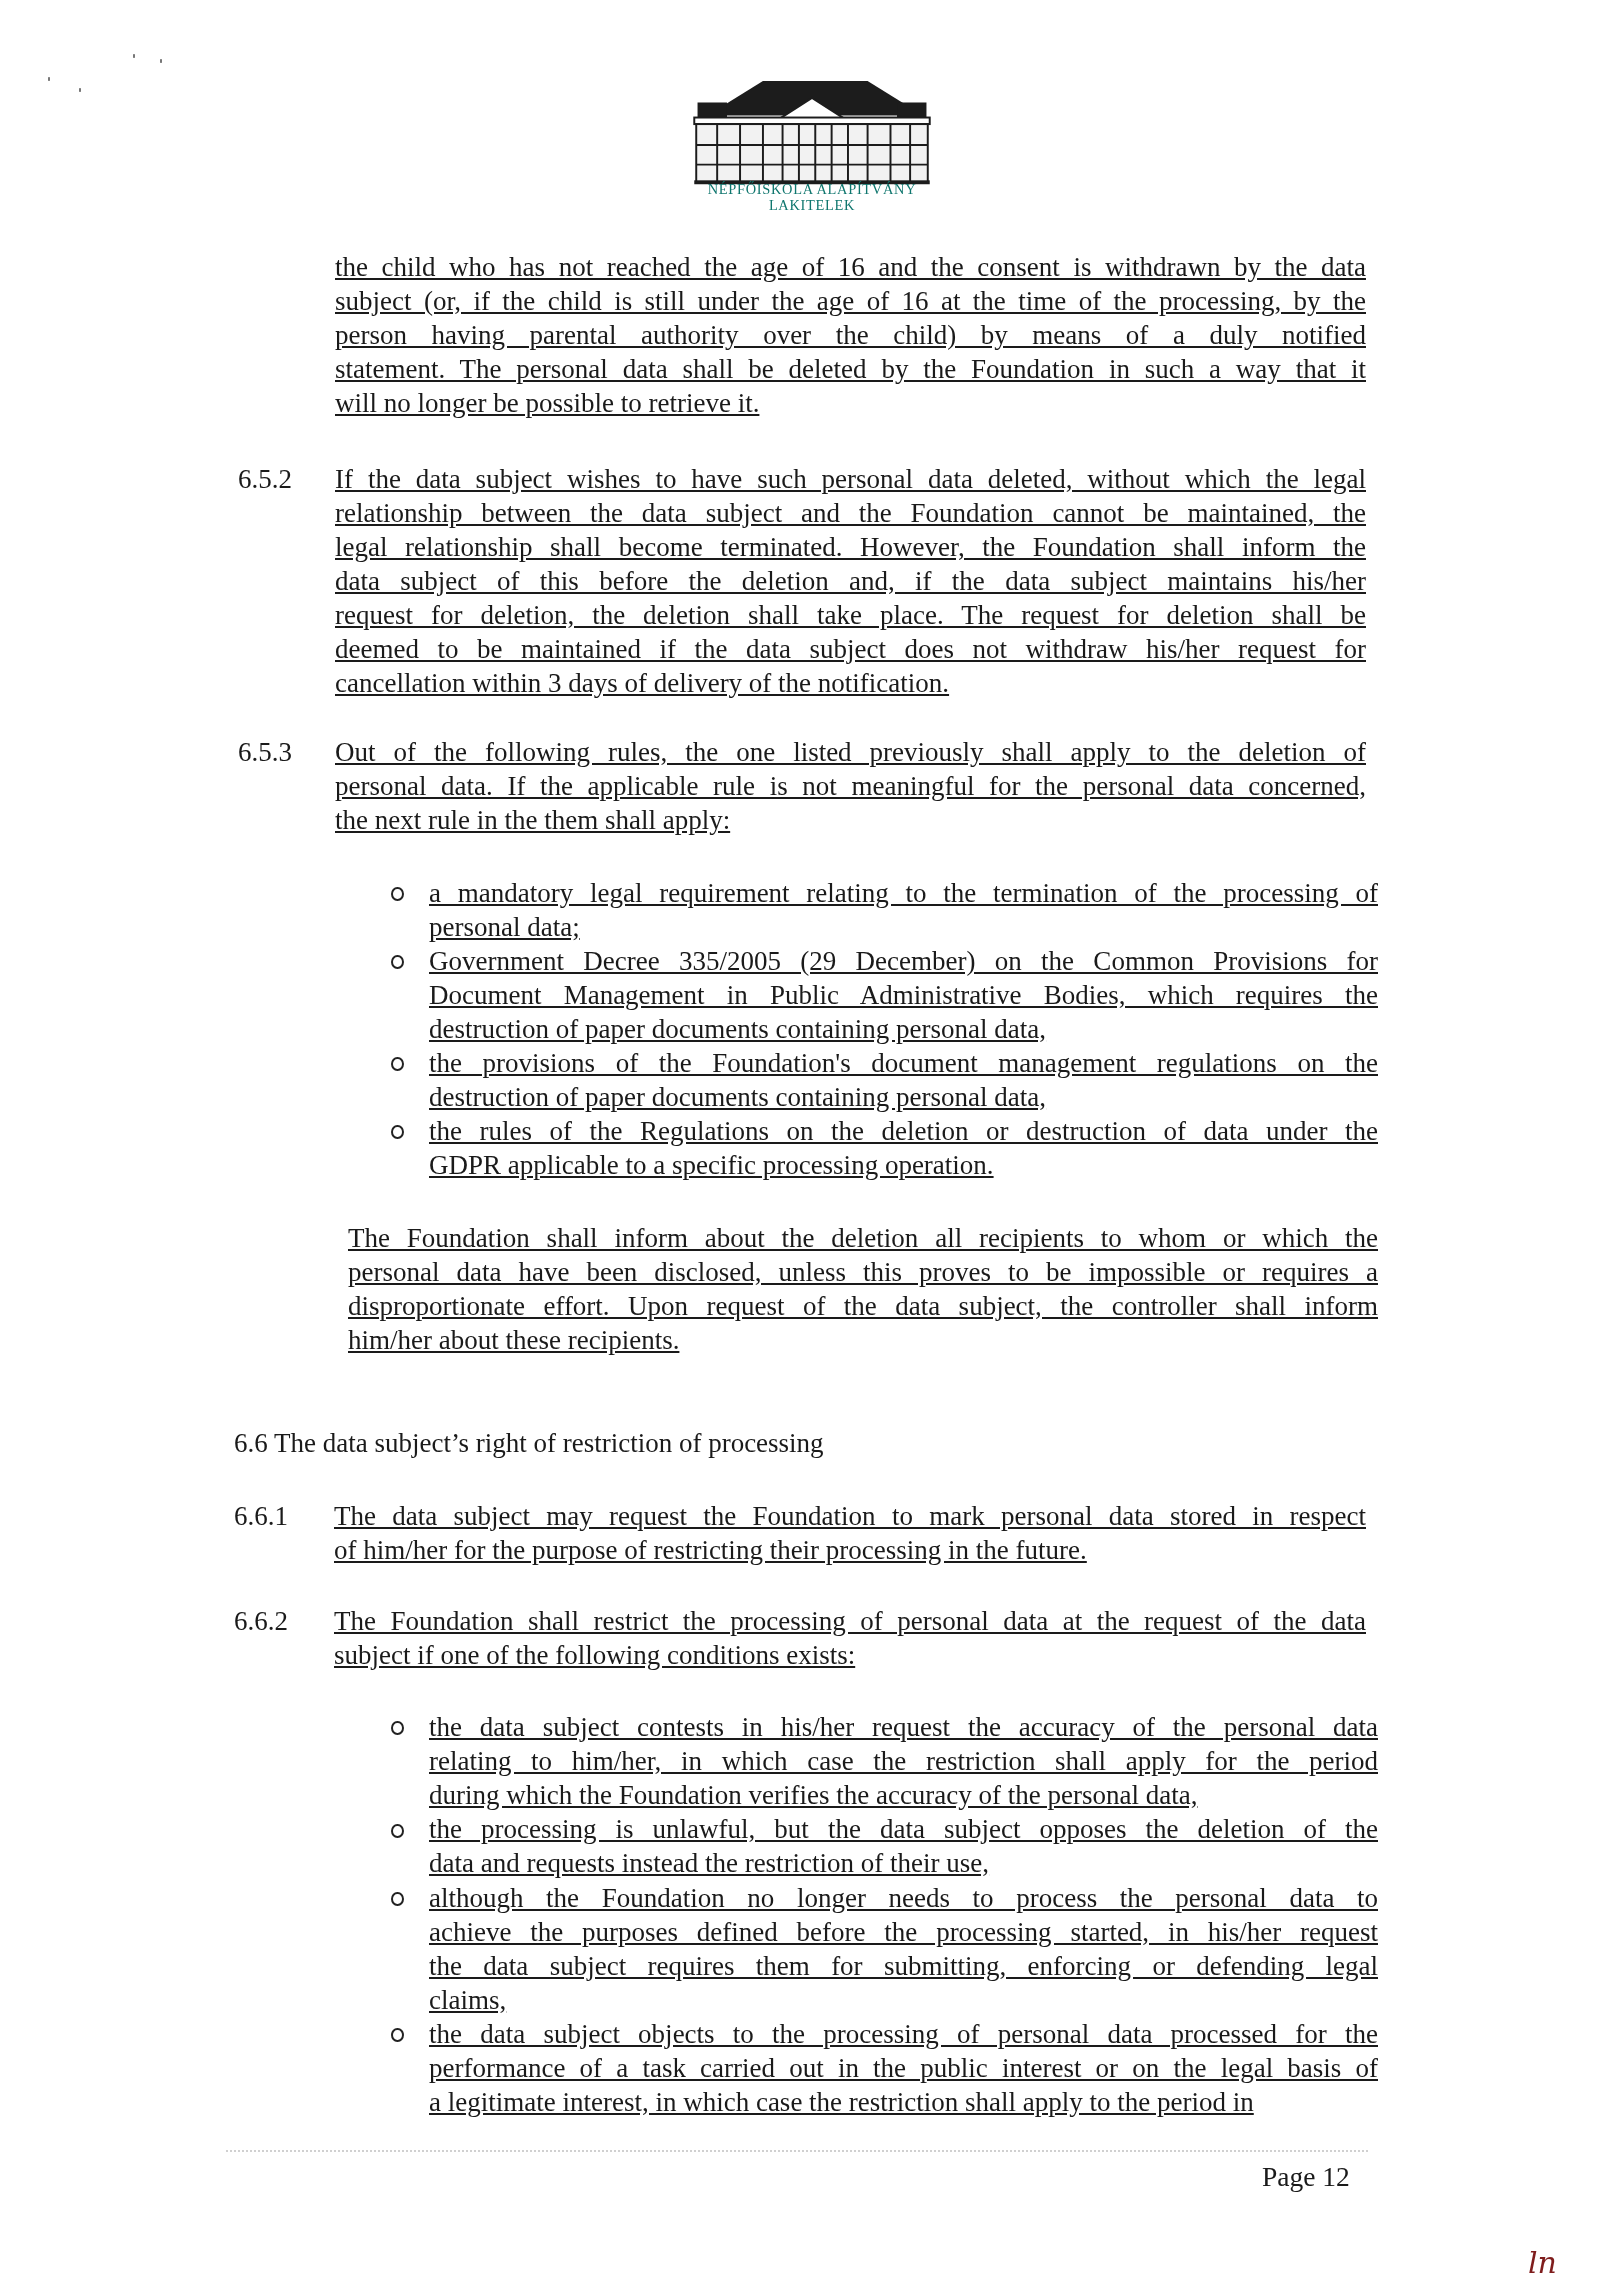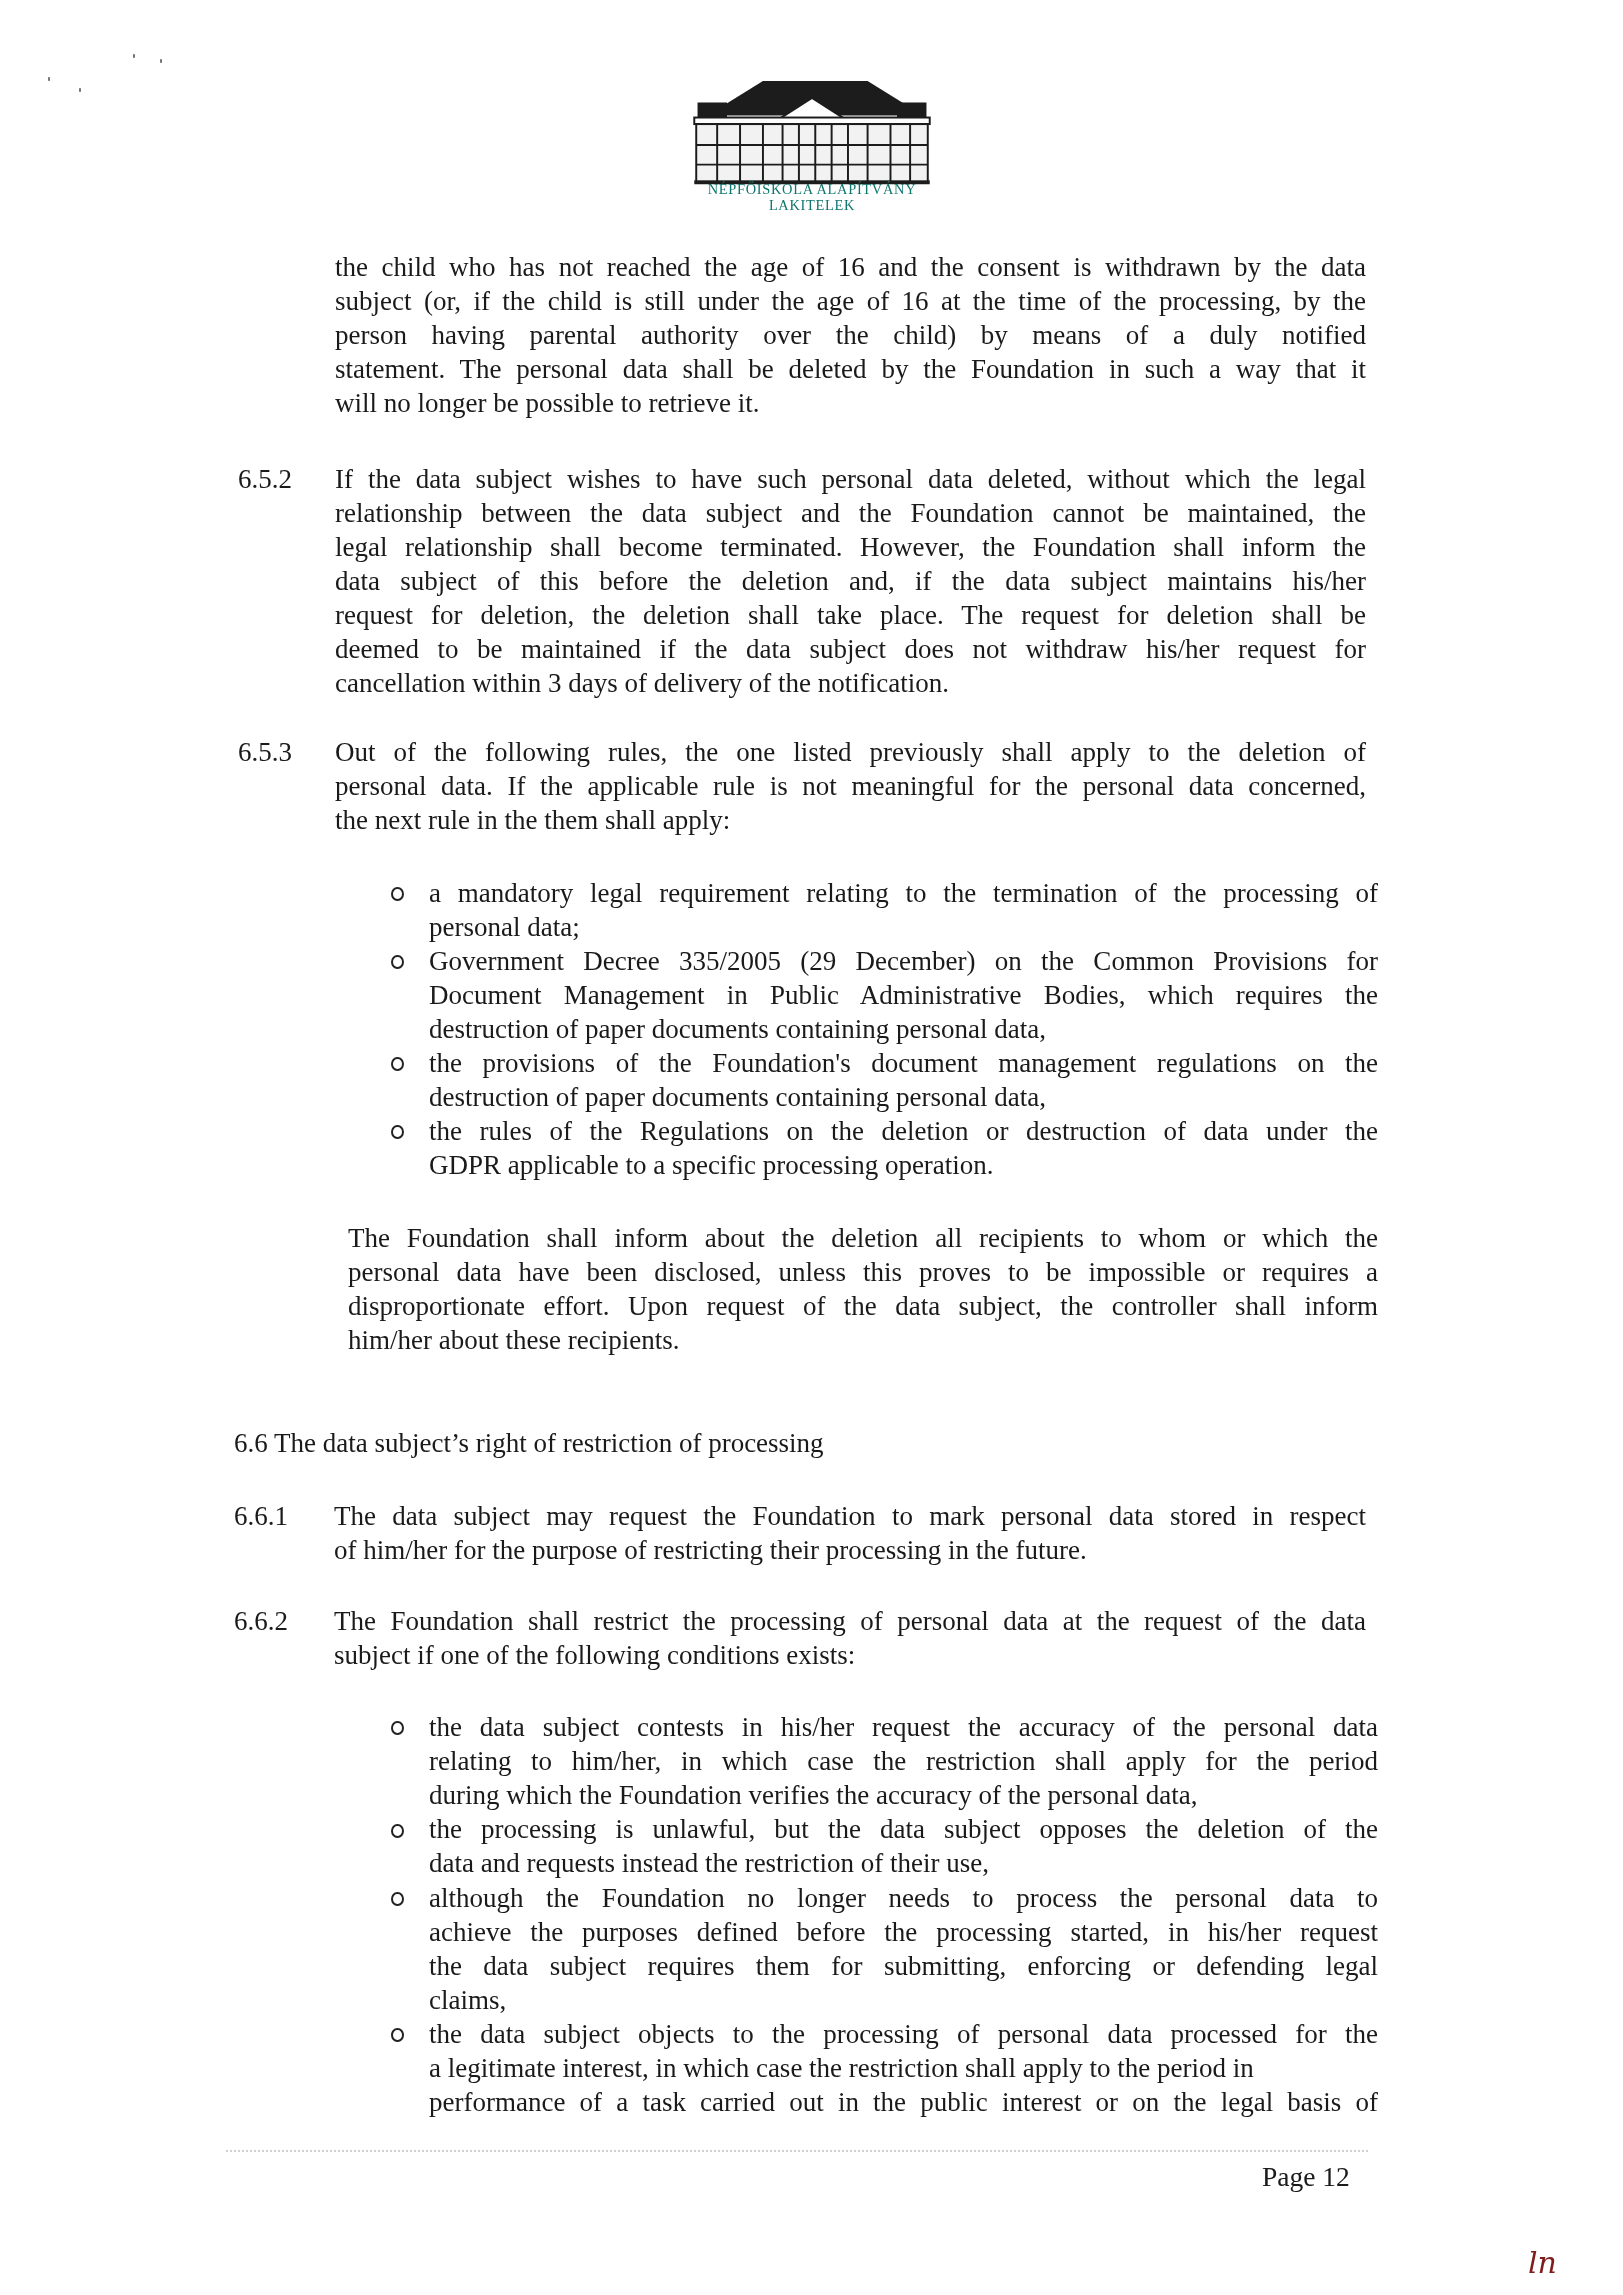--- a/index.html
+++ b/index.html
@@ -5,21 +5,21 @@
   html, body { margin: 0; padding: 0; background: #ffffff; }
   body {
     width: 1623px; height: 2295px; position: relative; overflow: hidden;
     font-family: "Liberation Serif", serif; color: #1a1a1a;
   }
   .speck { position: absolute; width: 2px; height: 3.9px; background: #777; border-radius: 0.7px; }
   .logo { position: absolute; left: 691px; top: 73px; width: 242px; height: 144px; }
   .logo-cap { position: absolute; left: 655px; top: 182px; width: 314px; text-align: center;
     font-size: 14.4px; line-height: 15.7px; letter-spacing: 0.7px; color: #0f766e; }
   .p { position: absolute; font-size: 27px; line-height: 34px; text-align: justify; }
-  .p .ln { display: block; text-align: justify; text-align-last: justify; white-space: nowrap; }
+  .p .ln { display: block; text-align: justify; text-align-last: justify; white-space: nowrap; text-decoration: underline; }
   .p .ln.last { text-align-last: left; }
   .num { position: absolute; font-size: 27px; line-height: 34px; }
   .bullet { position: absolute; width: 13px; height: 14.4px; border: 2px solid #222; border-radius: 50%; box-sizing: border-box; }
   .dotted { position: absolute; left: 226px; top: 2150px; width: 1142px; height: 0; border-top: 2px dotted #d0d0d0; }
   .page-num { position: absolute; left: 1262px; top: 2160px; font-size: 27.5px; line-height: 34px; }
   .initials { position: absolute; left: 1528px; top: 2245px; font-family: "DejaVu Serif", serif; font-style: italic;
     font-size: 30px; color: #7f1d1d; }
 </style>
 </head>
 <body>
@@ -141,20 +141,20 @@
 <div class="bullet" style="left:391px;top:1892px;"></div>
 <div class="p" style="left:429px;top:1881px;width:949px;">
   <span class="ln">although the Foundation no longer needs to process the personal data to</span>
   <span class="ln">achieve the purposes defined before the processing started, in his/her request</span>
   <span class="ln">the data subject requires them for submitting, enforcing or defending legal</span>
   <span class="ln last">claims,</span>
 </div>
 <div class="bullet" style="left:391px;top:2028px;"></div>
 <div class="p" style="left:429px;top:2017px;width:949px;">
   <span class="ln">the data subject objects to the processing of personal data processed for the</span>
+  <span class="ln">performance of a task carried out in the public interest or on the legal basis of</span>
   <span class="ln last">a legitimate interest, in which case the restriction shall apply to the period in</span>
-  <span class="ln">performance of a task carried out in the public interest or on the legal basis of</span>
 </div>
 
 <div class="dotted"></div>
 <div class="page-num">Page 12</div>
 <div class="initials">ln</div>
 
 
 </body></html>

